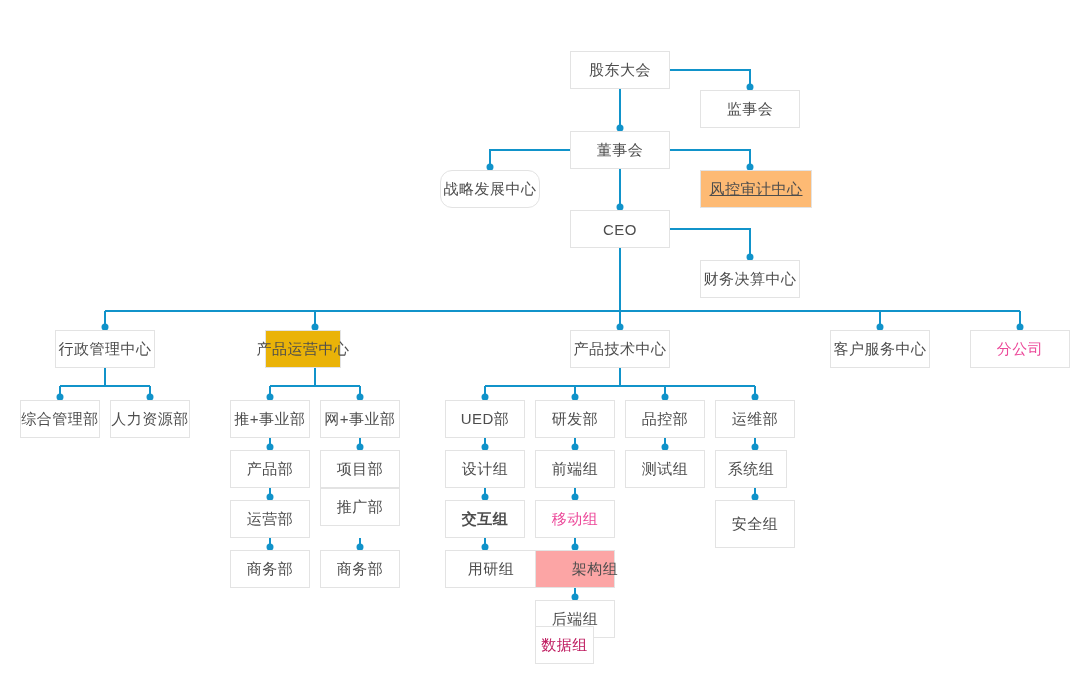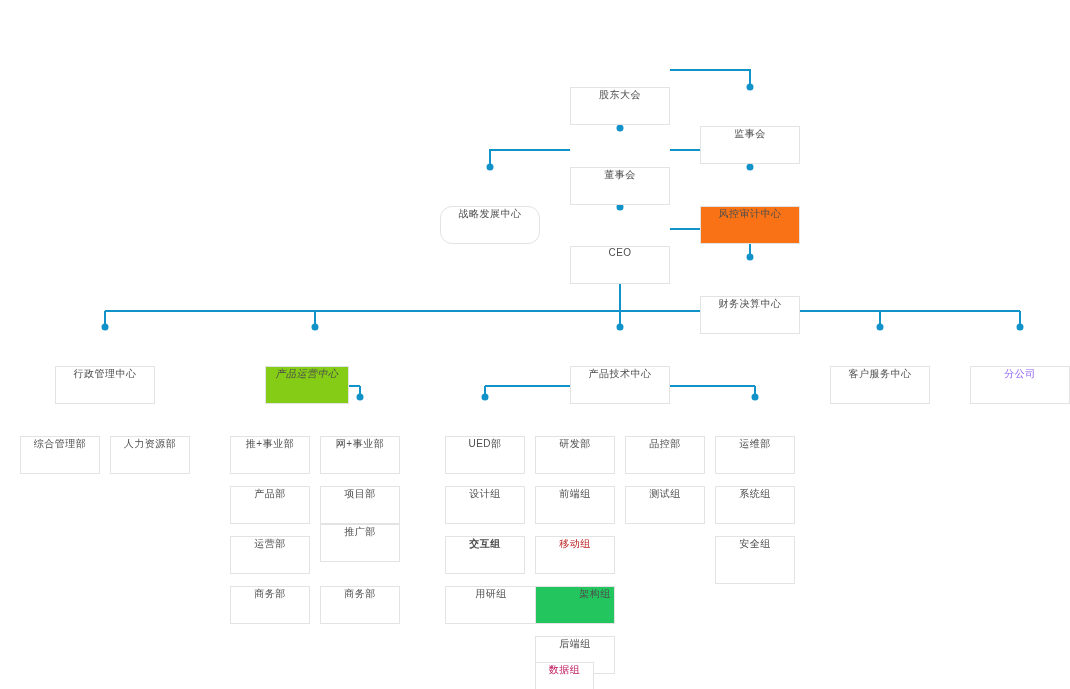--- a/index.html
+++ b/index.html
@@ -18,28 +18,27 @@
     left: 0;
     top: 0;
     pointer-events: none;
   }
   .node {
     position: absolute;
     box-sizing: border-box;
     background: #ffffff;
     border: 1px solid #e3e3e3;
     display: flex;
-    align-items: flex-start;
+    align-items: center;
     justify-content: center;
     color: #4d4d4d;
-    font-size: 10px;
+    font-size: 15px;
     letter-spacing: 0.5px;
     white-space: nowrap;
     z-index: 2;
-    margin-top: 36px;
   }
 </style>
 </head>
 <body>
 
 <div class="chart" style="width: 1070px; height: 689px; background: rgb(255, 255, 255);">
   <svg class="edges-layer" width="1070" height="689">
       <polyline points="620,89 620,128" fill="none" stroke="#1193ca" stroke-width="2"></polyline>
       <circle cx="620" cy="128" r="3.5" fill="#1193ca"></circle>
       <polyline points="670,70 750,70 750,87" fill="none" stroke="#1193ca" stroke-width="2"></polyline>
@@ -127,42 +126,42 @@
       </div>
       <div class="node" style="left: 700px; top: 90px; width: 100px; height: 38px; background: rgb(255, 255, 255); border-color: rgb(227, 227, 227); color: rgb(77, 77, 77);">
         <span>监事会</span>
       </div>
       <div class="node" style="left: 570px; top: 131px; width: 100px; height: 38px; background: rgb(255, 255, 255); border-color: rgb(227, 227, 227); color: rgb(77, 77, 77);">
         <span>董事会</span>
       </div>
       <div class="node" style="left: 440px; top: 170px; width: 100px; height: 38px; background: rgb(255, 255, 255); border-color: rgb(227, 227, 227); color: rgb(77, 77, 77); border-radius: 12px;">
         <span>战略发展中心</span>
       </div>
-      <div class="node" style="left: 700px; top: 170px; width: 100px; height: 38px; background: #f97316; border-color: rgb(227, 227, 227); color: rgb(77, 77, 77);">
+      <div class="node" style="left: 700px; top: 170px; width: 112px; height: 38px; background: #fdba74; border-color: rgb(227, 227, 227); color: rgb(77, 77, 77); text-decoration: underline;">
         <span>风控审计中心</span>
       </div>
       <div class="node" style="left: 570px; top: 210px; width: 100px; height: 38px; background: rgb(255, 255, 255); border-color: rgb(227, 227, 227); color: rgb(77, 77, 77);">
         <span>CEO</span>
       </div>
       <div class="node" style="left: 700px; top: 260px; width: 100px; height: 38px; background: rgb(255, 255, 255); border-color: rgb(227, 227, 227); color: rgb(77, 77, 77);">
         <span>财务决算中心</span>
       </div>
       <div class="node" style="left: 55px; top: 330px; width: 100px; height: 38px; background: rgb(255, 255, 255); border-color: rgb(227, 227, 227); color: rgb(77, 77, 77);">
         <span>行政管理中心</span>
       </div>
-      <div class="node" style="left: 265px; top: 330px; width: 84px; height: 38px; background: #84cc16; border-color: rgb(227, 227, 227); color: rgb(77, 77, 77); font-style: italic;">
+      <div class="node" style="left: 265px; top: 330px; width: 76px; height: 38px; background: #eab308; border-color: rgb(227, 227, 227); color: rgb(77, 77, 77);">
         <span>产品运营中心</span>
       </div>
       <div class="node" style="left: 570px; top: 330px; width: 100px; height: 38px; background: rgb(255, 255, 255); border-color: rgb(227, 227, 227); color: rgb(77, 77, 77);">
         <span>产品技术中心</span>
       </div>
       <div class="node" style="left: 830px; top: 330px; width: 100px; height: 38px; background: rgb(255, 255, 255); border-color: rgb(227, 227, 227); color: rgb(77, 77, 77);">
         <span>客户服务中心</span>
       </div>
-      <div class="node" style="left: 970px; top: 330px; width: 100px; height: 38px; background: rgb(255, 255, 255); border-color: rgb(227, 227, 227); color: #8b5cf6;">
+      <div class="node" style="left: 970px; top: 330px; width: 100px; height: 38px; background: rgb(255, 255, 255); border-color: rgb(227, 227, 227); color: #ec4899;">
         <span>分公司</span>
       </div>
       <div class="node" style="left: 20px; top: 400px; width: 80px; height: 38px; background: rgb(255, 255, 255); border-color: rgb(227, 227, 227); color: rgb(77, 77, 77);">
         <span>综合管理部</span>
       </div>
       <div class="node" style="left: 110px; top: 400px; width: 80px; height: 38px; background: rgb(255, 255, 255); border-color: rgb(227, 227, 227); color: rgb(77, 77, 77);">
         <span>人力资源部</span>
       </div>
       <div class="node" style="left: 230px; top: 400px; width: 80px; height: 38px; background: rgb(255, 255, 255); border-color: rgb(227, 227, 227); color: rgb(77, 77, 77);">
         <span>推+事业部</span>
@@ -199,41 +198,41 @@
       </div>
       <div class="node" style="left: 445px; top: 550px; width: 92px; height: 38px; background: rgb(255, 255, 255); border-color: rgb(227, 227, 227); color: rgb(77, 77, 77);">
         <span>用研组</span>
       </div>
       <div class="node" style="left: 535px; top: 400px; width: 80px; height: 38px; background: rgb(255, 255, 255); border-color: rgb(227, 227, 227); color: rgb(77, 77, 77);">
         <span>研发部</span>
       </div>
       <div class="node" style="left: 535px; top: 450px; width: 80px; height: 38px; background: rgb(255, 255, 255); border-color: rgb(227, 227, 227); color: rgb(77, 77, 77);">
         <span>前端组</span>
       </div>
-      <div class="node" style="left: 535px; top: 500px; width: 80px; height: 38px; background: rgb(255, 255, 255); border-color: rgb(227, 227, 227); color: #b91c1c;">
+      <div class="node" style="left: 535px; top: 500px; width: 80px; height: 38px; background: rgb(255, 255, 255); border-color: rgb(227, 227, 227); color: #ec4899;">
         <span>移动组</span>
       </div>
-      <div class="node" style="left: 535px; top: 550px; width: 80px; height: 38px; background: #22c55e; border-color: rgb(227, 227, 227); color: rgb(77, 77, 77); padding-left: 40px;">
+      <div class="node" style="left: 535px; top: 550px; width: 80px; height: 38px; background: #fca5a5; border-color: rgb(227, 227, 227); color: rgb(77, 77, 77); padding-left: 40px;">
         <span>架构组</span>
       </div>
       <div class="node" style="left: 535px; top: 600px; width: 80px; height: 38px; background: rgb(255, 255, 255); border-color: rgb(227, 227, 227); color: rgb(77, 77, 77);">
         <span>后端组</span>
       </div>
       <div class="node" style="left: 535px; top: 626px; width: 59px; height: 38px; background: rgb(255, 255, 255); border-color: rgb(227, 227, 227); color: #be185d;">
         <span>数据组</span>
       </div>
       <div class="node" style="left: 625px; top: 400px; width: 80px; height: 38px; background: rgb(255, 255, 255); border-color: rgb(227, 227, 227); color: rgb(77, 77, 77);">
         <span>品控部</span>
       </div>
       <div class="node" style="left: 625px; top: 450px; width: 80px; height: 38px; background: rgb(255, 255, 255); border-color: rgb(227, 227, 227); color: rgb(77, 77, 77);">
         <span>测试组</span>
       </div>
       <div class="node" style="left: 715px; top: 400px; width: 80px; height: 38px; background: rgb(255, 255, 255); border-color: rgb(227, 227, 227); color: rgb(77, 77, 77);">
         <span>运维部</span>
       </div>
-      <div class="node" style="left: 715px; top: 450px; width: 80px; height: 38px; background: rgb(255, 255, 255); border-color: rgb(227, 227, 227); color: rgb(77, 77, 77);">
+      <div class="node" style="left: 715px; top: 450px; width: 72px; height: 38px; background: rgb(255, 255, 255); border-color: rgb(227, 227, 227); color: rgb(77, 77, 77);">
         <span>系统组</span>
       </div>
       <div class="node" style="left: 715px; top: 500px; width: 80px; height: 48px; background: rgb(255, 255, 255); border-color: rgb(227, 227, 227); color: rgb(77, 77, 77);">
         <span>安全组</span>
       </div>
     </div>
 </div>
 
 </body></html>

